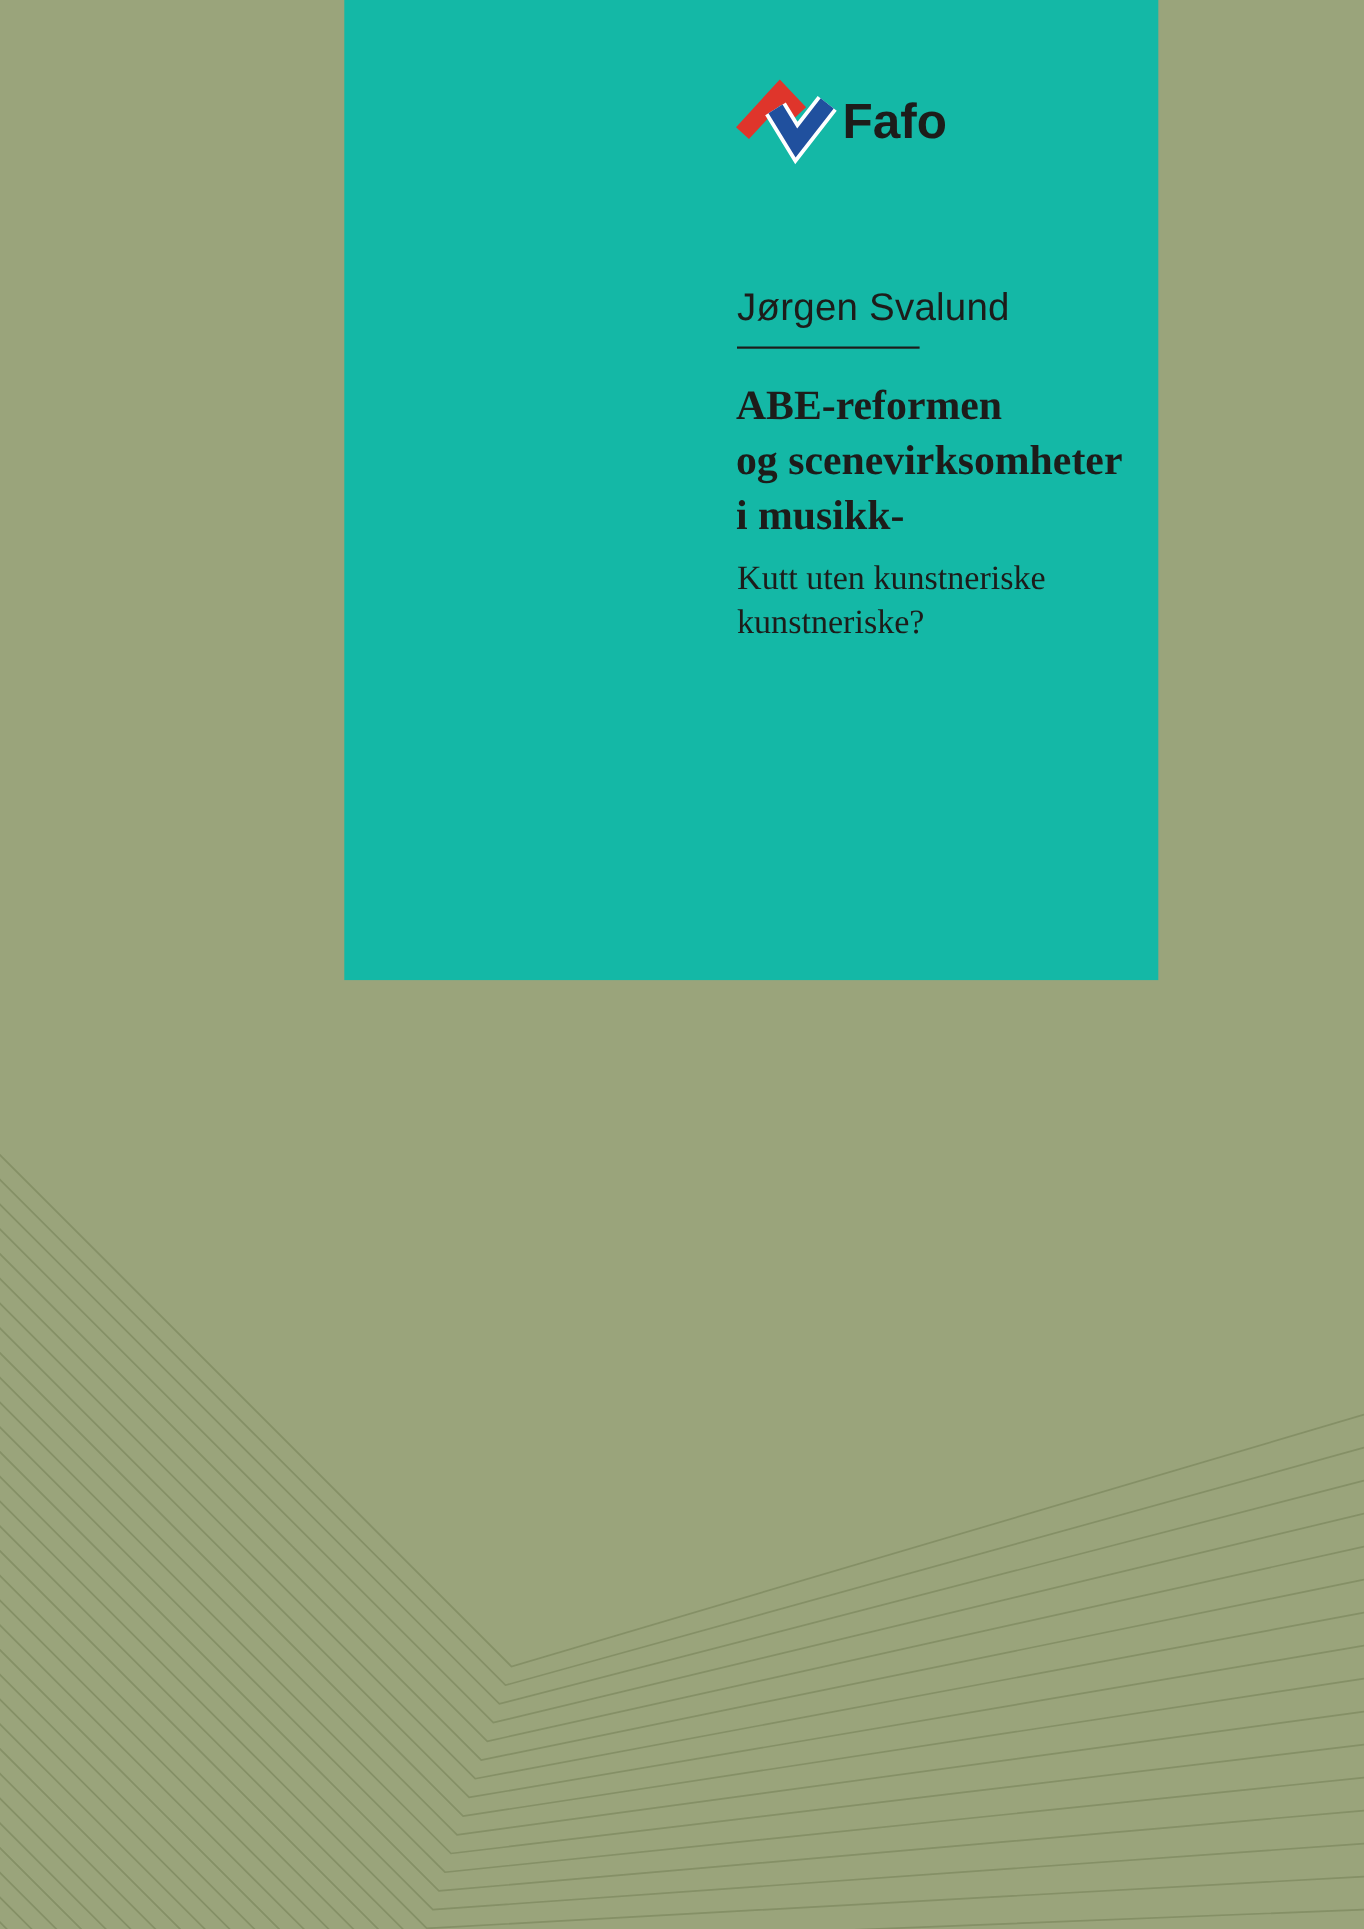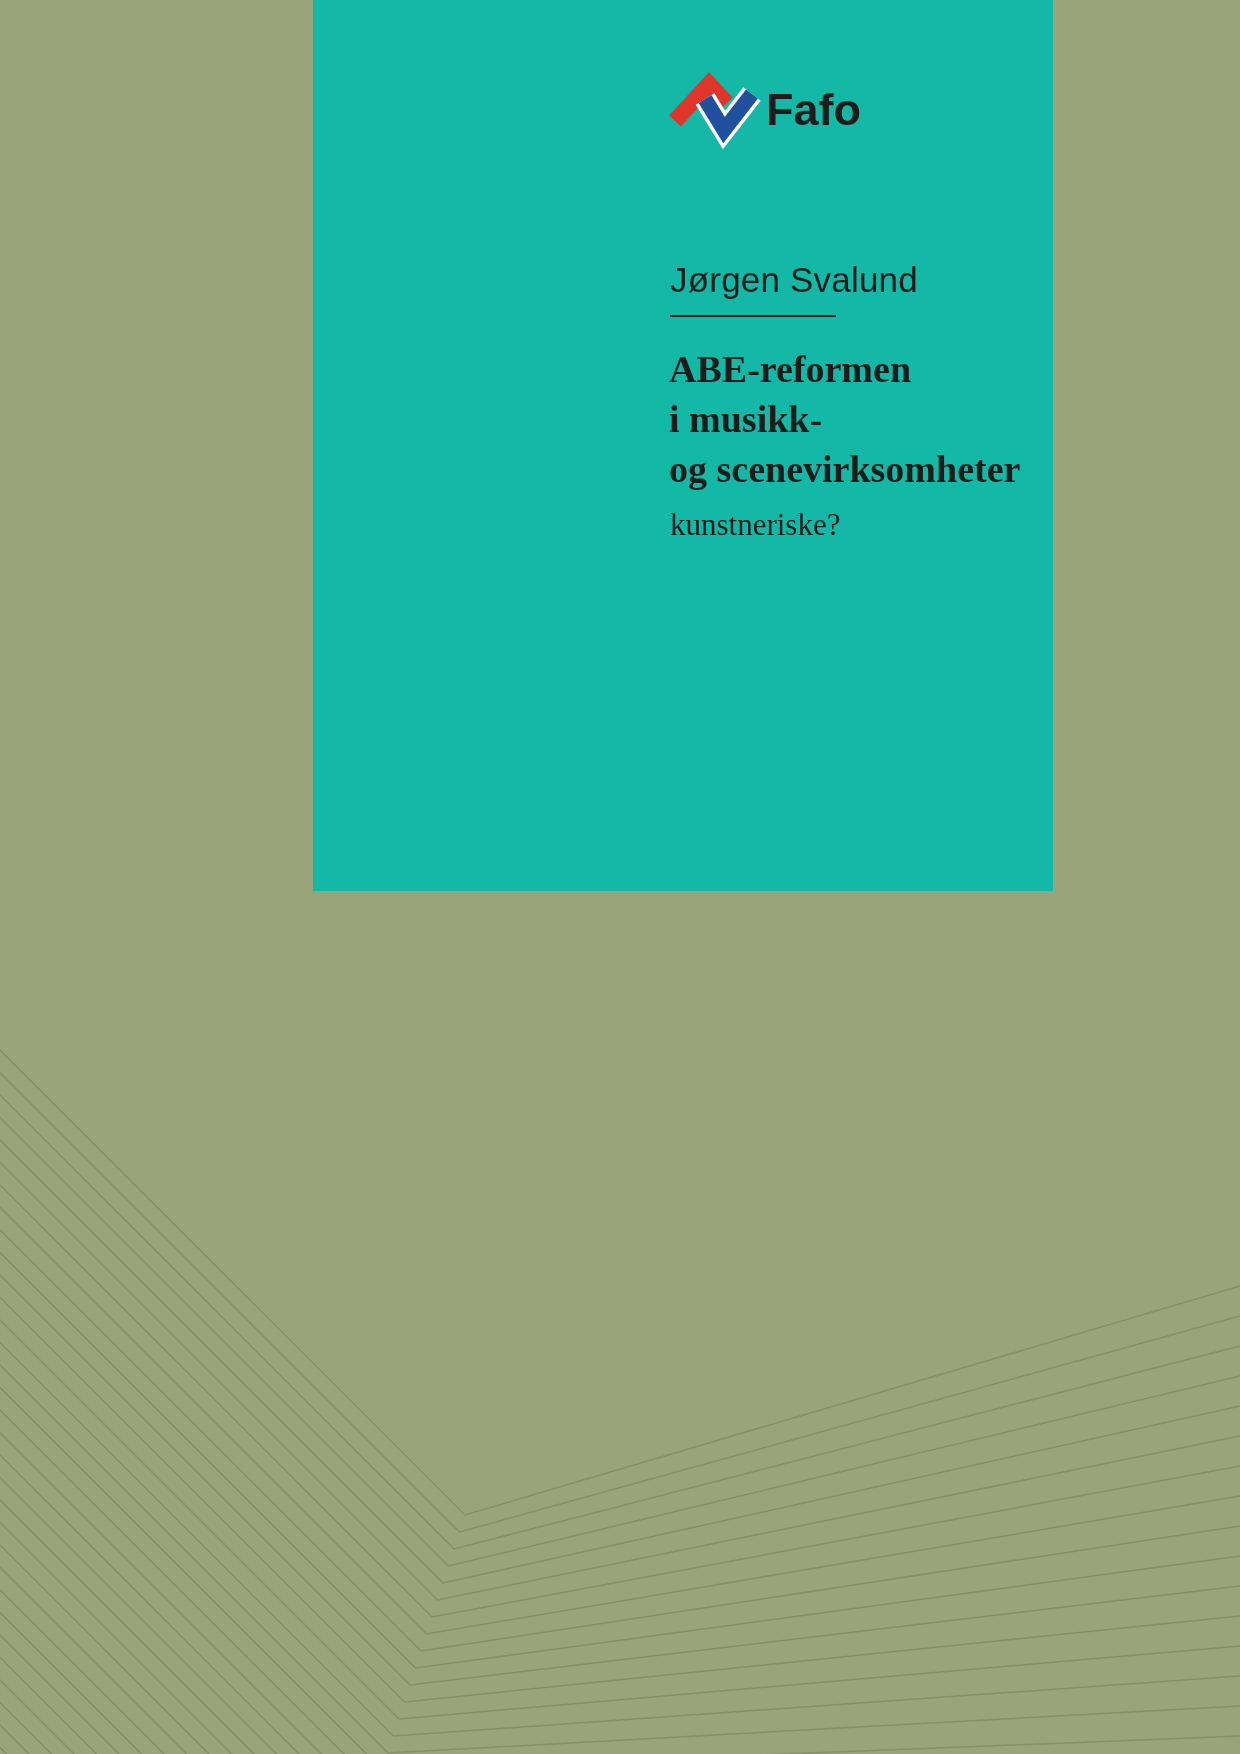--- a/index.html
+++ b/index.html
@@ -138,24 +138,25 @@
       <polyline points="37,27 56,58 84,22" fill="none" stroke="#20509e" stroke-width="15" stroke-linejoin="miter" stroke-linecap="butt"></polyline>
     </g>
     <text x="98" y="53" font-family="Liberation Sans, sans-serif" font-weight="700" font-size="45" fill="#1d1c1a">Fafo</text>
   </svg>
 
   <div class="author">Jørgen Svalund</div>
   <div class="author-rule"></div>
 
   <div class="title">
     <div>ABE-reformen</div>
+    <div>og scenevirksomheter</div>
     <div>i musikk-</div>
-    <div>og scenevirksomheter</div>
   </div>
 
   <div class="subtitle">
+    <div>Kutt uten kunstneriske</div>
     <div>kunstneriske?</div>
   </div>
 
 </div>
 
 <div class="report-block">
 </div>
 
 </body></html>

